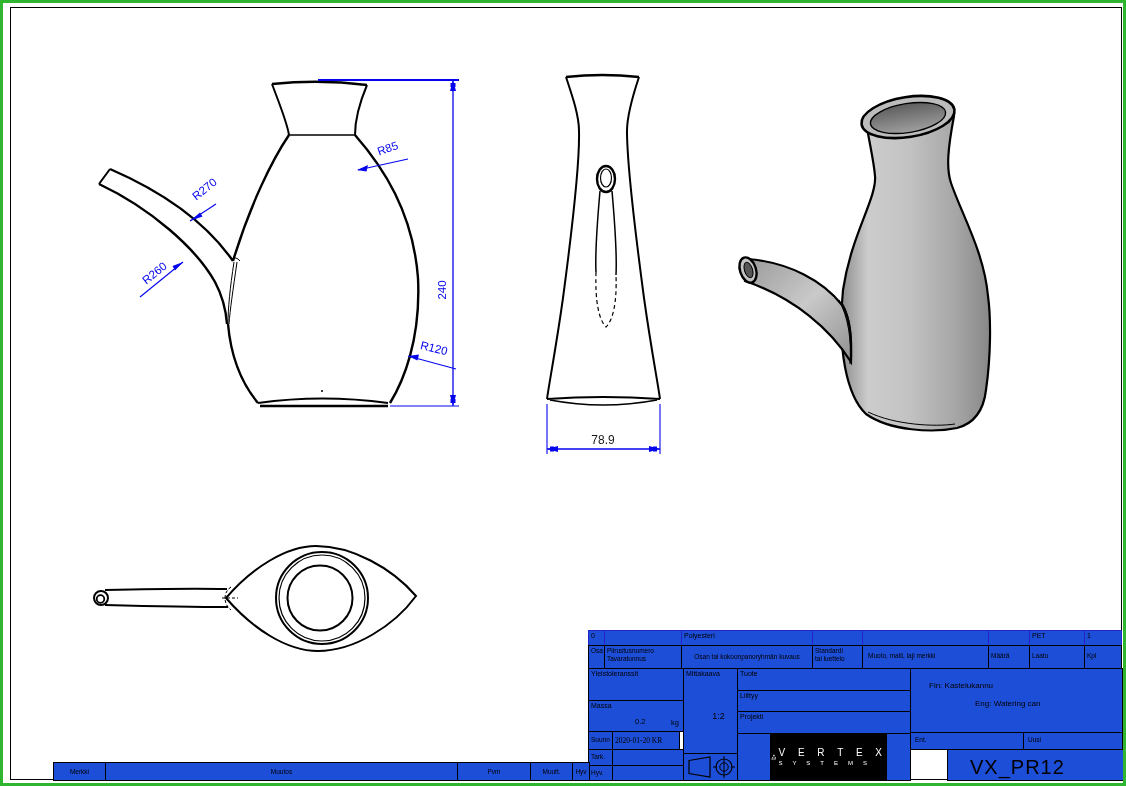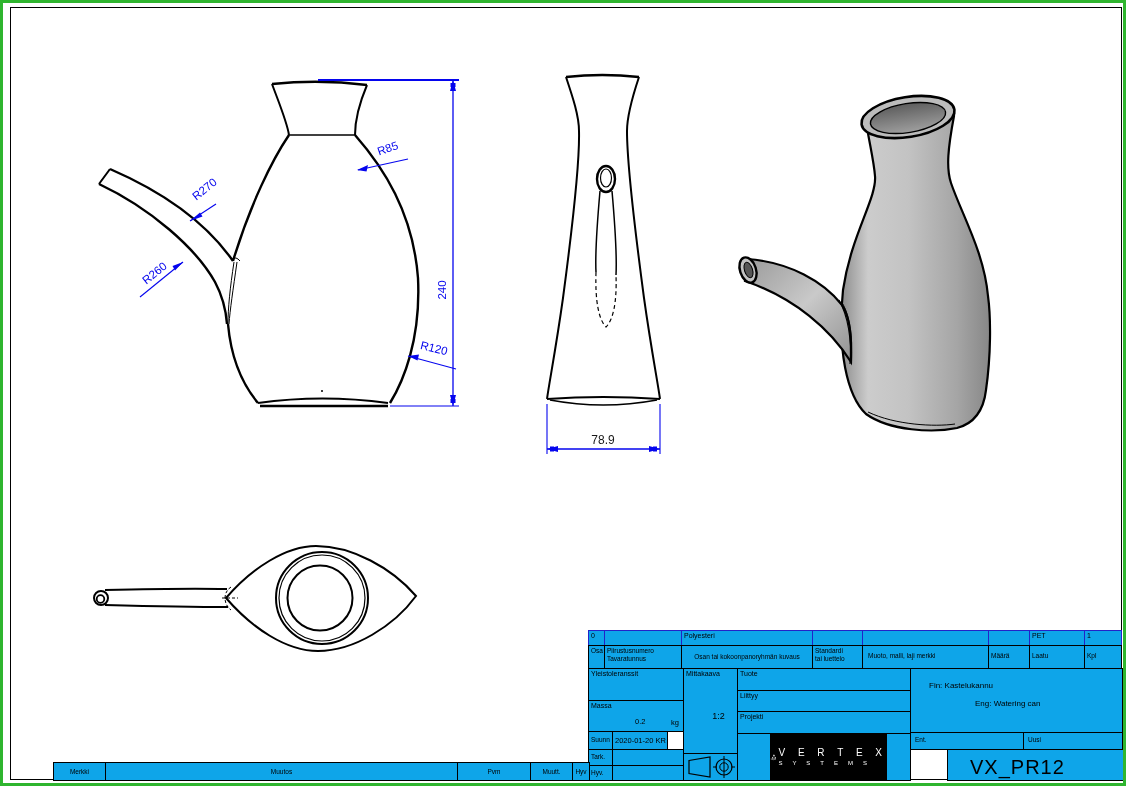--- a/index.html
+++ b/index.html
@@ -1,21 +1,21 @@
 <!DOCTYPE html>
 <html><head>
 <meta charset="utf-8">
 <style>
   html,body{margin:0;padding:0;background:#fff;}
   .page{position:relative;width:1126px;height:786px;background:#ffffff;overflow:hidden;
         font-family:"Liberation Sans",sans-serif;color:#000;}
   .green-border{position:absolute;inset:0;border:3px solid #2fb52f;box-sizing:border-box;pointer-events:none;z-index:50;}
   .black-frame{position:absolute;left:10px;top:7px;width:1112px;height:773px;border:1px solid #000;box-sizing:border-box;}
   .dwg{position:absolute;left:0;top:0;}
-  .cell{position:absolute;border:1px solid #000;box-sizing:border-box;font-size:7px;line-height:1.2;background:#0ea5e9;}
+  .cell{position:absolute;border:1px solid #000;box-sizing:border-box;font-size:7px;line-height:1.2;background:#1d4ed8;}
   .cell .lbl{position:absolute;left:2px;top:1px;white-space:nowrap;}
   .blue-row{border-color:#2323c8;}
   .center-txt{display:flex;align-items:center;justify-content:center;text-align:center;}
   .tiny{font-size:6.5px;}
   .val{font-size:7.5px;}
   .fin-eng{font-size:8px;}
   .dwgno{font-size:20px;letter-spacing:1px;margin-left:37px;}
   .logo-box{position:absolute;left:770px;top:733px;width:117px;height:47px;background:#000;display:flex;align-items:center;z-index:5;}
   .logo-text{display:flex;flex-direction:column;margin-left:2px;}
   .logo-line1{color:#fff;font-size:10px;letter-spacing:5px;white-space:nowrap;text-align:center;}
@@ -194,21 +194,21 @@
         <span class="lbl">Yleistoleranssit</span>
       </div>
     <div class="cell" style="left:588px;top:700px;width:96px;height:32px;">
       <span class="lbl">Massa</span>
       <span class="val" style="position:absolute;left:46px;top:16px;">0.2</span>
       <span class="val" style="position:absolute;right:4px;top:17px;">kg</span>
     </div>
     <div class="cell tiny" style="left:588px;top:731px;width:25px;height:19px;">
         <span class="lbl" style="top:4px;">Suunn</span>
       </div>
-    <div class="cell val" style="left:612px;top:731px;width:56px;height:19px;">
+    <div class="cell val" style="left:612px;top:731px;width:68px;height:19px;font-family:Liberation Serif, serif;">
         <span class="lbl" style="top:4px;">2020-01-20 KR</span>
       </div>
     <div class="cell tiny" style="left:588px;top:749px;width:25px;height:17px;">
         <span class="lbl" style="top:3px;">Tark.</span>
       </div>
     <div class="cell" style="left:612px;top:749px;width:72px;height:17px;"></div>
     <div class="cell tiny" style="left:588px;top:765px;width:25px;height:16px;">
         <span class="lbl" style="top:3px;">Hyv.</span>
       </div>
     <div class="cell" style="left:612px;top:765px;width:72px;height:16px;"></div>

